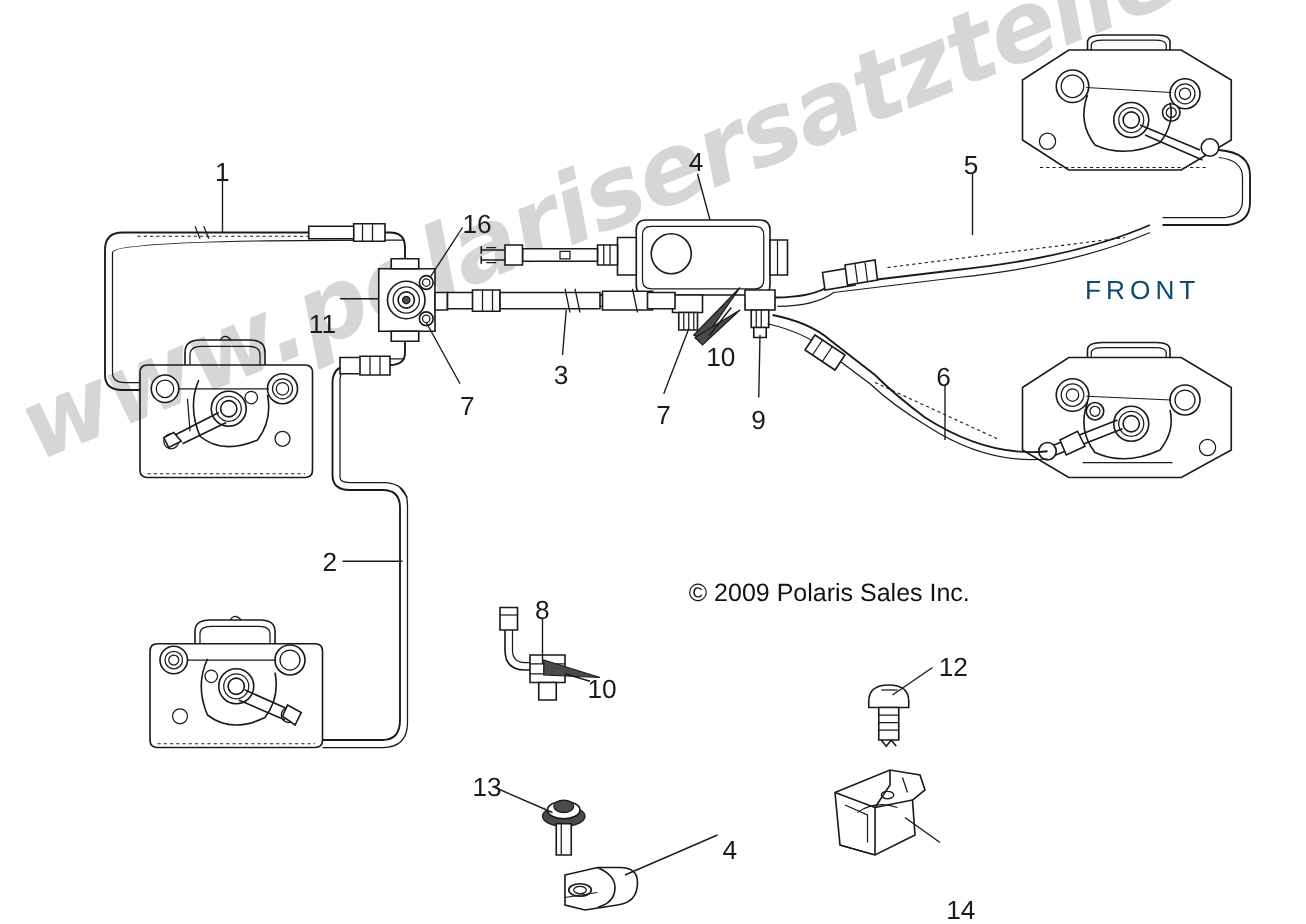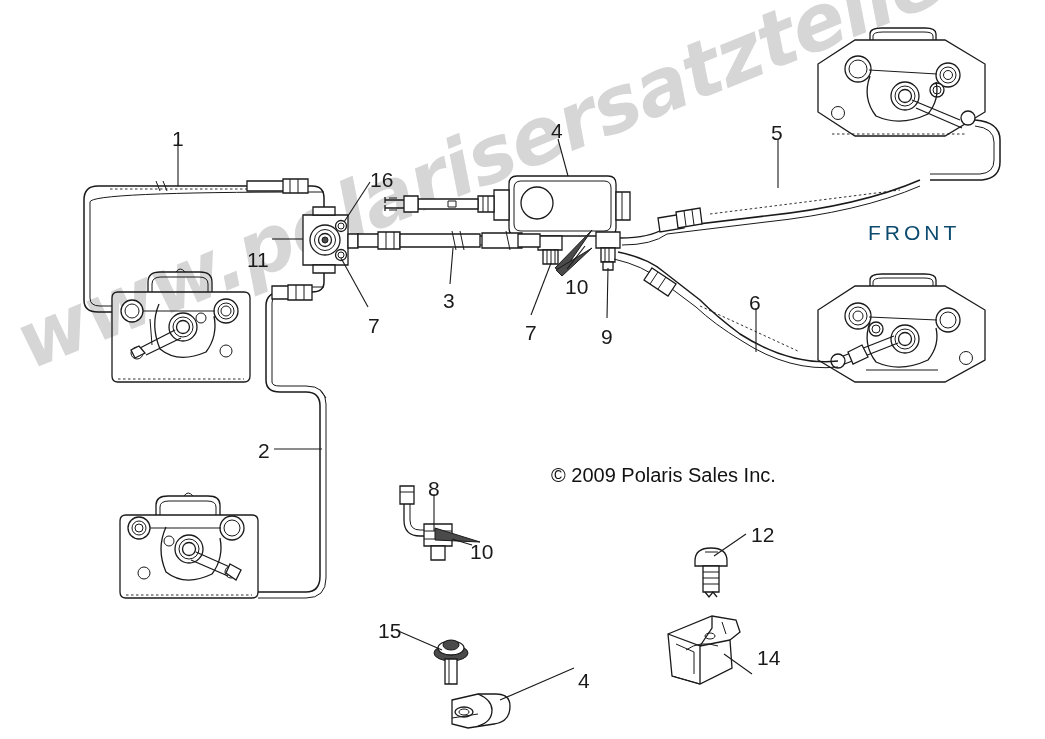--- a/index.html
+++ b/index.html
@@ -363,21 +363,21 @@
   <div class="callout" style="left:771px; top:122px;">5</div>
   <div class="callout" style="left:749px; top:292px;">6</div>
   <div class="callout" style="left:525px; top:322px;">7</div>
   <div class="callout" style="left:428px; top:478px;">8</div>
   <div class="callout" style="left:601px; top:326px;">9</div>
   <div class="callout" style="left:565px; top:276px;">10</div>
   <div class="callout" style="left:470px; top:541px;">10</div>
   <div class="callout" style="left:247px; top:249px;">11</div>
   <div class="callout" style="left:368px; top:315px;">7</div>
   <div class="callout" style="left:578px; top:670px;">4</div>
-  <div class="callout" style="left:757px; top:647px;">14</div>
-  <div class="callout" style="left:378px; top:620px;">15</div>
+  <div class="callout" style="left:757px; top:718px;">14</div>
+  <div class="callout" style="left:378px; top:620px;">13</div>
   <div class="callout" style="left:370px; top:169px;">16</div>
   <div class="callout" style="left:751px; top:524px;">12</div>
 
   <div class="front-label">FRONT</div>
   <div class="copyright">© 2009 Polaris Sales Inc.</div>
 
 </div>
 
 </body></html>

